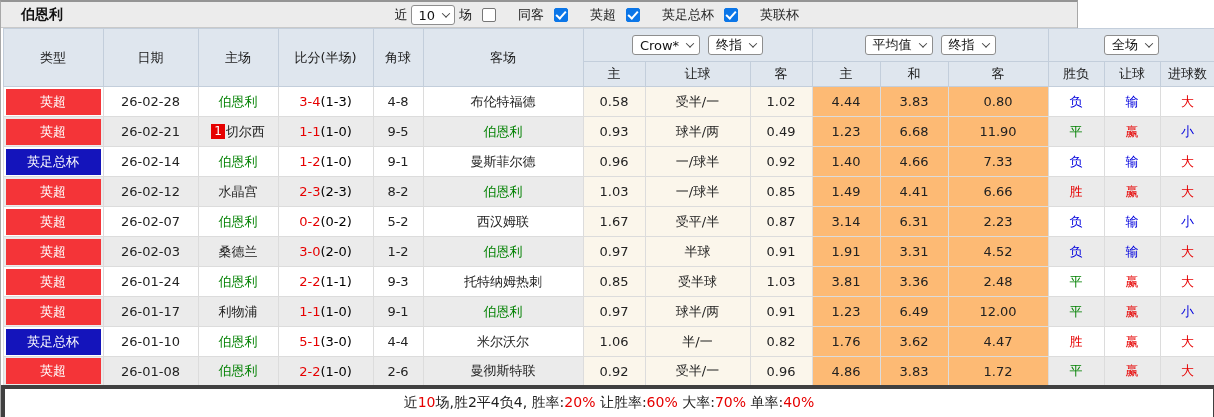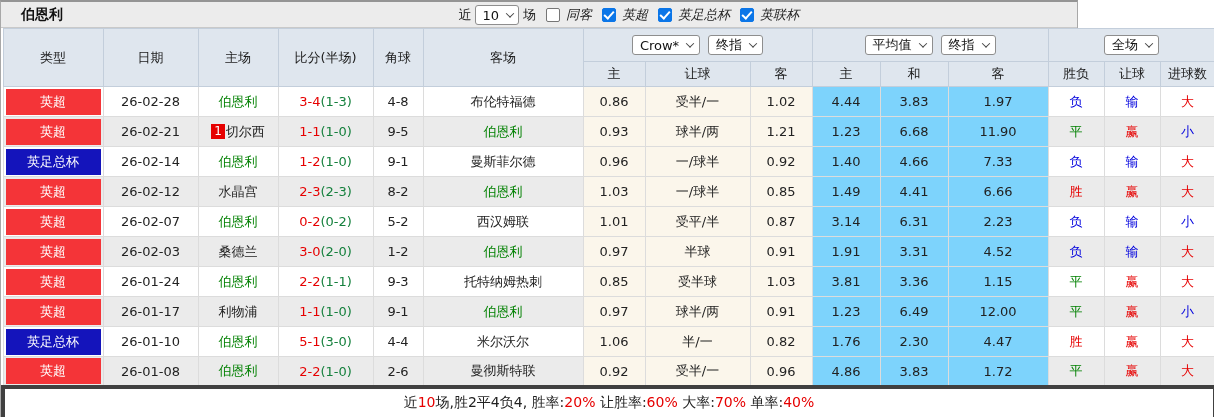--- a/index.html
+++ b/index.html
@@ -21,49 +21,49 @@
   .sel .chev { display:inline-block; width:6px; height:6px; border-right:1.6px solid #444;
                border-bottom:1.6px solid #444; transform:rotate(45deg) translate(-1px,-1px);
                margin-left:8px; }
   .sel.small { padding:0 5px 0 6px; }
 
   .cb { display:inline-block; width:14px; height:14px; border:1px solid #767676; border-radius:2px;
         background:#fff; vertical-align:-2px; margin-left:6px; }
   .cb.on { background:#0b76e8; border-color:#0b76e8; }
   .cb.on::after { content:""; display:block; width:8px; height:4px; border-left:2px solid #fff;
                   border-bottom:2px solid #fff; transform:rotate(-48deg); margin:2px 0 0 1px; }
-  .cb-label { margin-left:2px;font-style:italic; }
+  .cb-label { margin-left:18px; }
 
   
   table { border-collapse:collapse; table-layout:fixed; width:1212px; }
   col.c1{width:100px} col.c2{width:95px} col.c3{width:80px} col.c4{width:95px} col.c5{width:50px}
   col.c6{width:160px} col.c7{width:62px} col.c8{width:105px} col.c9{width:62px} col.c10{width:68px}
   col.c11{width:68px} col.c12{width:100px} col.c13{width:56px} col.c14{width:56px} col.c15{width:55px}
 
   thead th { background:#dfe6ee; border:1px solid #c3cedb; font-weight:400; color:#1b1b1b;
              text-align:center; }
   thead tr.h1 th { height:25px; }
   thead tr.h2 th { height:25px; }
   thead th.selcell { padding:6px 0; }
   .selgroup { display:flex; justify-content:center; align-items:center; gap:8px; }
 
   tbody td { height:30px; border:1px solid #dcdcdc; text-align:center; background:#fff; }
   tr.alt td { background:#ebebeb; }
   td.tint-crow, tr.alt td.tint-crow { background:#fbf6eb; }
-  td.tint-avg,  tr.alt td.tint-avg  { background:#7dd3fc; }
+  td.tint-avg,  tr.alt td.tint-avg  { background:#fdba74; }
 
   .badge { display:block; margin:1px 2px; height:26px; line-height:26px; color:#fff; font-size:13px; }
   .badge.red  { background:#f43438; }
   .badge.blue { background:#1414bb; }
 
   .rank { display:inline-block; background:#e60000; color:#fff; font-size:12px; line-height:15px;
           padding:0 3px; margin-right:1px; vertical-align:1px; }
   .self { color:#008000; }
   .ft { color:#e60000; }
-  .ht { color:#15803d; }
+  .ht { color:#000000; }
 
   .t-red   { color:#e60000; }
   .t-blue  { color:#0000dd; }
   .t-green { color:#008000; }
 
   tfoot td { height:32px; background:#fff; border:4px solid #404040; text-align:center; font-size:14px; }
   tfoot .t-red { color:#e60000; }
 
   .page-strip { width:1214px; height:6px; background:#d2d2d2; }
 </style>
@@ -166,42 +166,42 @@
     <tbody id="tbody">
         <tr>
     <td>
             <span class="badge red">英超</span>
           </td>
     <td class="c-date">26-02-28</td>
     <td class="c-home"><span class="self">伯恩利</span></td>
     <td class="c-score"><span class="ft">3-4</span><span class="ht">(1-3)</span></td>
     <td class="c-corner">4-8</td>
     <td class="c-away"><span>布伦特福德</span></td>
-    <td class="tint-crow crow">0.86</td>
+    <td class="tint-crow crow">0.58</td>
     <td class="tint-crow crow">受半/一</td>
     <td class="tint-crow crow">1.02</td>
     <td class="tint-avg avg">4.44</td>
     <td class="tint-avg avg">3.83</td>
-    <td class="tint-avg avg">1.97</td>
+    <td class="tint-avg avg">0.80</td>
     <td class="c-res t-blue">负</td>
     <td class="c-res t-blue">输</td>
     <td class="c-res t-red">大</td>
   </tr>
         <tr class="alt">
     <td>
             <span class="badge red">英超</span>
           </td>
     <td class="c-date">26-02-21</td>
     <td class="c-home"><span class="rank">1</span><span>切尔西</span></td>
     <td class="c-score"><span class="ft">1-1</span><span class="ht">(1-0)</span></td>
     <td class="c-corner">9-5</td>
     <td class="c-away"><span class="self">伯恩利</span></td>
     <td class="tint-crow crow">0.93</td>
     <td class="tint-crow crow">球半/两</td>
-    <td class="tint-crow crow">1.21</td>
+    <td class="tint-crow crow">0.49</td>
     <td class="tint-avg avg">1.23</td>
     <td class="tint-avg avg">6.68</td>
     <td class="tint-avg avg">11.90</td>
     <td class="c-res t-green">平</td>
     <td class="c-res t-red">赢</td>
     <td class="c-res t-blue">小</td>
   </tr>
         <tr>
     <td>
             <span class="badge blue">英足总杯</span>
@@ -242,21 +242,21 @@
   </tr>
         <tr>
     <td>
             <span class="badge red">英超</span>
           </td>
     <td class="c-date">26-02-07</td>
     <td class="c-home"><span class="self">伯恩利</span></td>
     <td class="c-score"><span class="ft">0-2</span><span class="ht">(0-2)</span></td>
     <td class="c-corner">5-2</td>
     <td class="c-away"><span>西汉姆联</span></td>
-    <td class="tint-crow crow">1.01</td>
+    <td class="tint-crow crow">1.67</td>
     <td class="tint-crow crow">受平/半</td>
     <td class="tint-crow crow">0.87</td>
     <td class="tint-avg avg">3.14</td>
     <td class="tint-avg avg">6.31</td>
     <td class="tint-avg avg">2.23</td>
     <td class="c-res t-blue">负</td>
     <td class="c-res t-blue">输</td>
     <td class="c-res t-blue">小</td>
   </tr>
         <tr class="alt">
@@ -285,21 +285,21 @@
     <td class="c-date">26-01-24</td>
     <td class="c-home"><span class="self">伯恩利</span></td>
     <td class="c-score"><span class="ft">2-2</span><span class="ht">(1-1)</span></td>
     <td class="c-corner">9-3</td>
     <td class="c-away"><span>托特纳姆热刺</span></td>
     <td class="tint-crow crow">0.85</td>
     <td class="tint-crow crow">受半球</td>
     <td class="tint-crow crow">1.03</td>
     <td class="tint-avg avg">3.81</td>
     <td class="tint-avg avg">3.36</td>
-    <td class="tint-avg avg">1.15</td>
+    <td class="tint-avg avg">2.48</td>
     <td class="c-res t-green">平</td>
     <td class="c-res t-red">赢</td>
     <td class="c-res t-red">大</td>
   </tr>
         <tr class="alt">
     <td>
             <span class="badge red">英超</span>
           </td>
     <td class="c-date">26-01-17</td>
     <td class="c-home"><span>利物浦</span></td>
@@ -322,21 +322,21 @@
           </td>
     <td class="c-date">26-01-10</td>
     <td class="c-home"><span class="self">伯恩利</span></td>
     <td class="c-score"><span class="ft">5-1</span><span class="ht">(3-0)</span></td>
     <td class="c-corner">4-4</td>
     <td class="c-away"><span>米尔沃尔</span></td>
     <td class="tint-crow crow">1.06</td>
     <td class="tint-crow crow">半/一</td>
     <td class="tint-crow crow">0.82</td>
     <td class="tint-avg avg">1.76</td>
-    <td class="tint-avg avg">2.30</td>
+    <td class="tint-avg avg">3.62</td>
     <td class="tint-avg avg">4.47</td>
     <td class="c-res t-red">胜</td>
     <td class="c-res t-red">赢</td>
     <td class="c-res t-red">大</td>
   </tr>
         <tr class="alt">
     <td>
             <span class="badge red">英超</span>
           </td>
     <td class="c-date">26-01-08</td>

